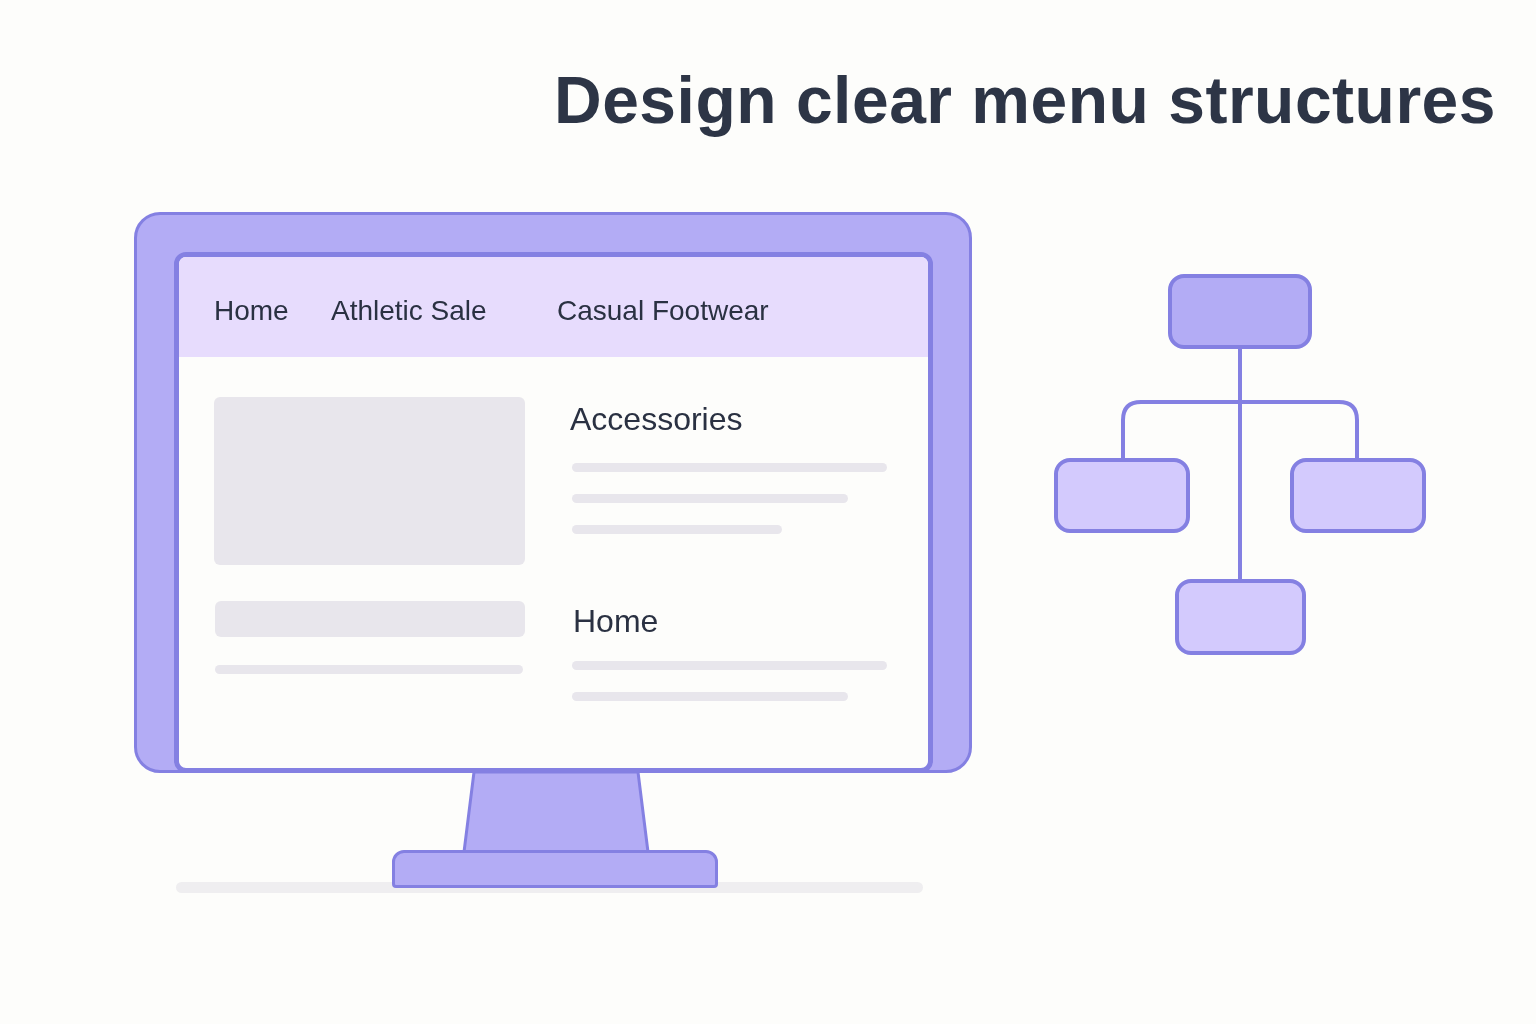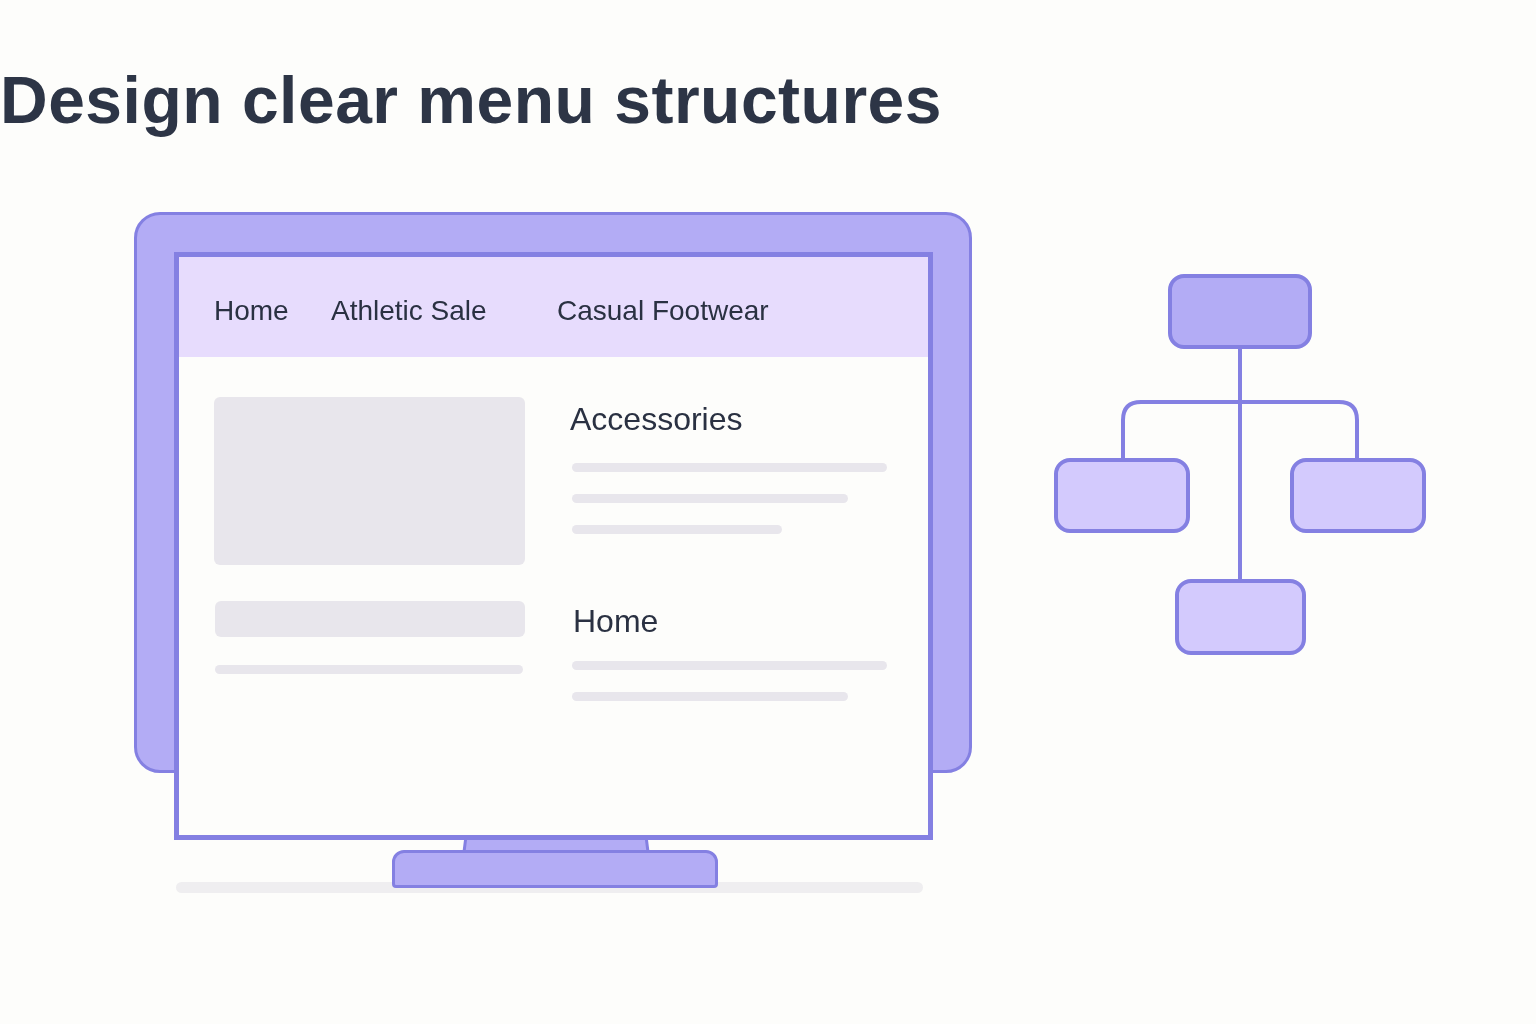--- a/index.html
+++ b/index.html
@@ -4,35 +4,35 @@
 <style>
   html, body { margin: 0; padding: 0; }
   body {
     width: 1536px; height: 1024px; position: relative; overflow: hidden;
     background: #fdfdfb;
     font-family: "Liberation Sans", sans-serif;
     color: #2a3142;
   }
   .title {
     position: absolute; left: 0; width: 1496px; top: 62px;
-    text-align: left; font-size: 66px; font-weight: 700;
+    text-align: right; font-size: 66px; font-weight: 700;
     color: #2d3546; letter-spacing: 0.5px;
   }
   .shadow-bar {
     position: absolute; left: 176px; top: 882px; width: 747px; height: 11px;
     background: #efeef0; border-radius: 6px;
   }
   .monitor {
     position: absolute; left: 134px; top: 212px; width: 838px; height: 561px;
     background: #b3acf5; border: 3px solid #8480e2; border-radius: 26px;
     box-sizing: border-box;
   }
   .screen {
-    position: absolute; left: 174px; top: 252px; width: 759px; height: 588px;
-    background: #fdfdfb; border: 5px solid #8480e2; border-radius: 0;
+    position: absolute; left: 174px; top: 252px; width: 759px; height: 521px;
+    background: #fdfdfb; border: 5px solid #8480e2; border-radius: 12px;
     box-sizing: border-box; overflow: hidden;
   }
   .nav {
     position: absolute; left: 0; top: 0; right: 0; height: 100px;
     background: #e7dcfd;
   }
   .nav-item {
     position: absolute; top: 38px; font-size: 28px; color: #2a3142;
     white-space: nowrap;
   }

